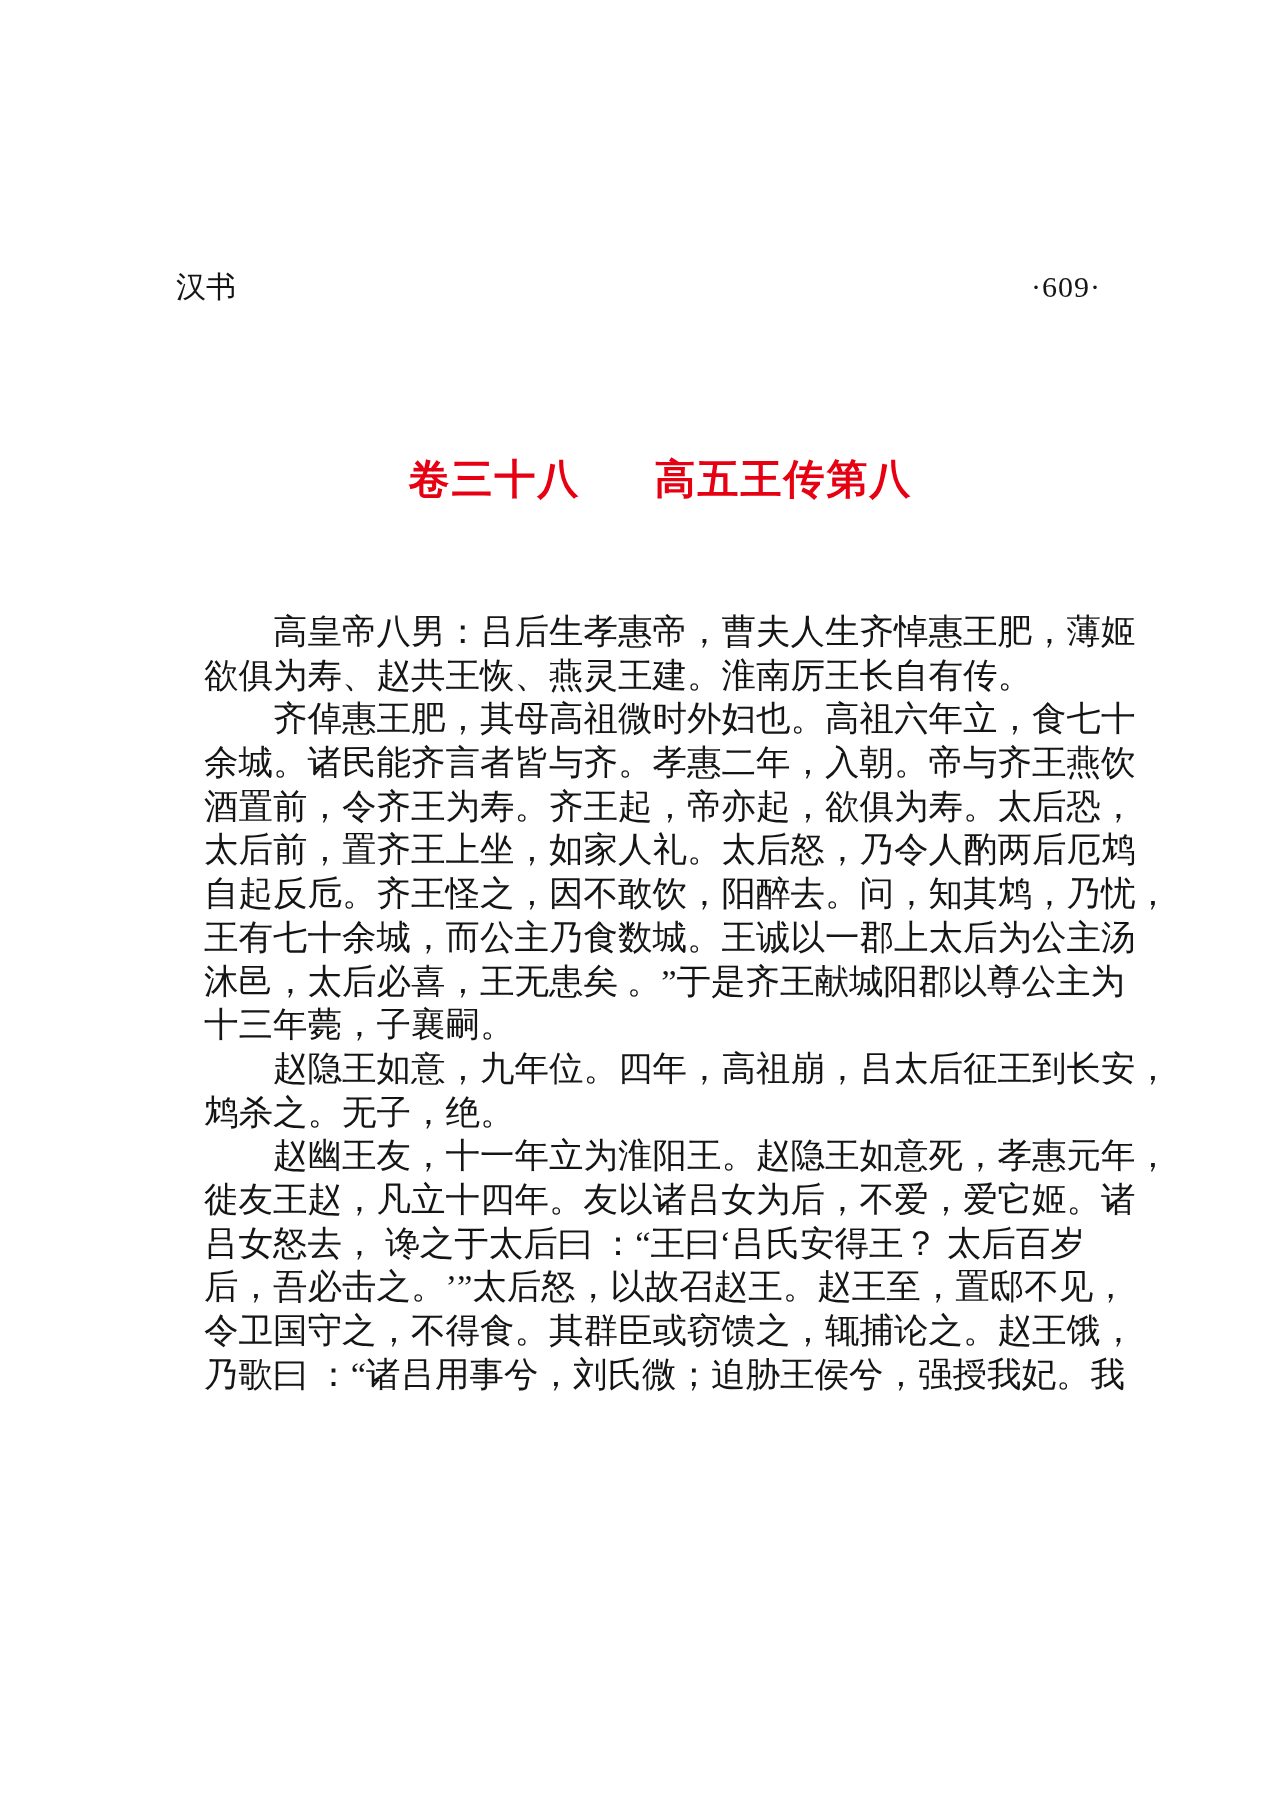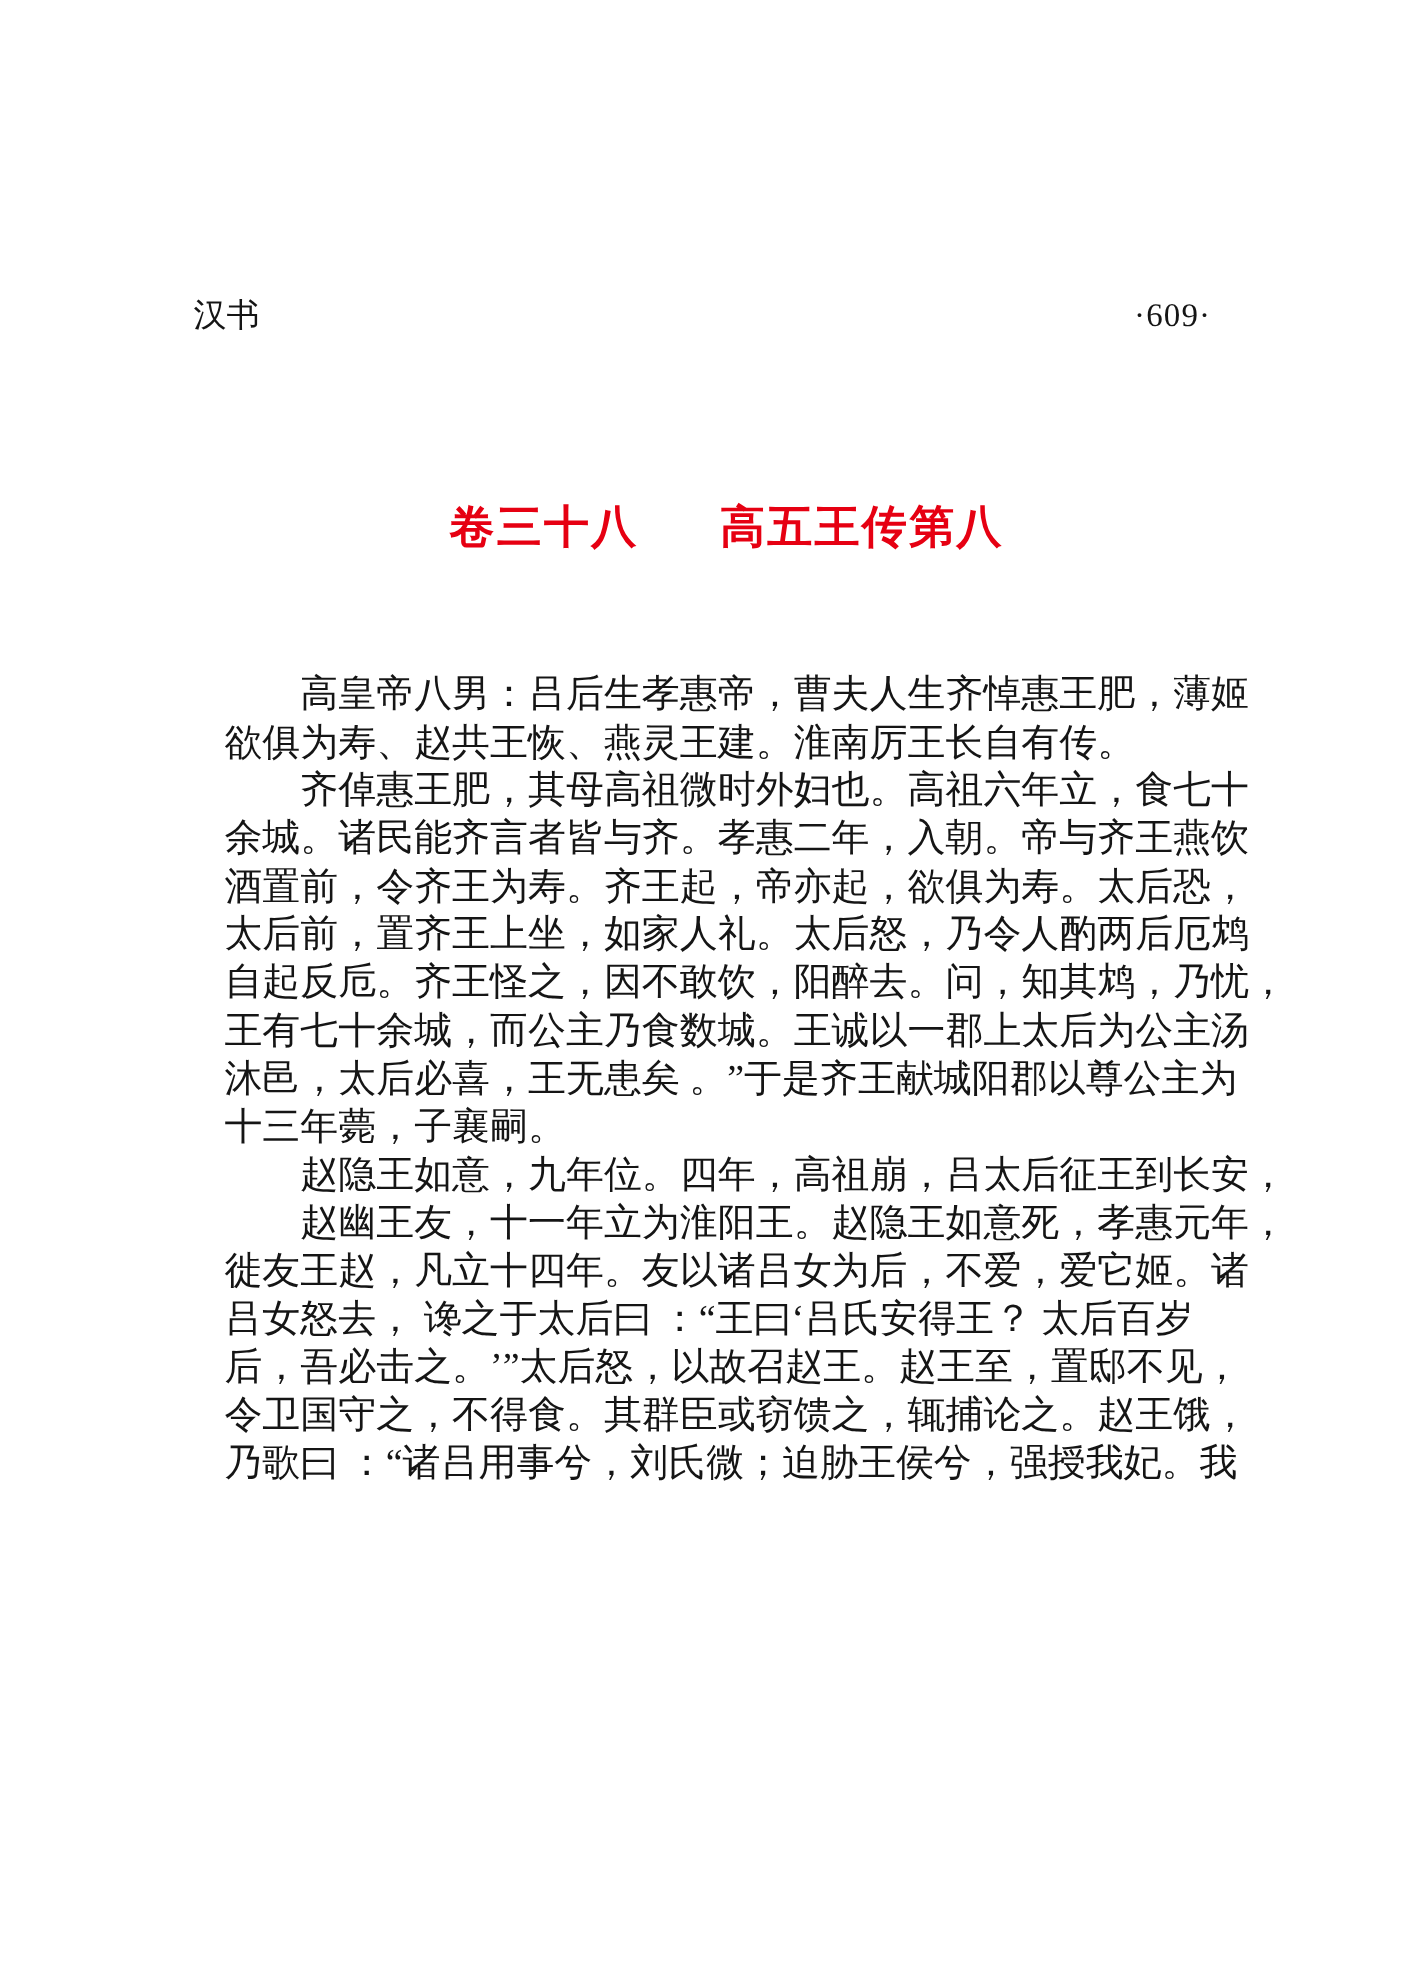--- a/index.html
+++ b/index.html
@@ -83,20 +83,21 @@
     <div class="line">余城。诸民能齐言者皆与齐。孝惠二年，入朝。帝与齐王燕饮</div>
     <div class="line">酒置前，令齐王为寿。齐王起，帝亦起，欲俱为寿。太后恐，</div>
     <div class="line">太后前，置齐王上坐，如家人礼。太后怒，乃令人酌两后厄鸩</div>
     <div class="line">自起反卮。齐王怪之，因不敢饮，阳醉去。问，知其鸩，乃忧，</div>
     <div class="line">王有七十余城，而公主乃食数城。王诚以一郡上太后为公主汤</div>
     <div class="line">沐邑，太后必喜，王无患矣 。”于是齐王献城阳郡以尊公主为</div>
     <div class="line">十三年薨，子襄嗣。</div>
   </div>
   <div>
     <div class="line first">赵隐王如意，九年位。四年，高祖崩，吕太后征王到长安，</div>
+    <div class="line">鸩杀之。无子，绝。</div>
   </div>
   <div>
     <div class="line first">赵幽王友，十一年立为淮阳王。赵隐王如意死，孝惠元年，</div>
     <div class="line">徙友王赵，凡立十四年。友以诸吕女为后，不爱，爱它姬。诸</div>
     <div class="line">吕女怒去， 谗之于太后曰 ：“王曰‘吕氏安得王？ 太后百岁</div>
     <div class="line">后，吾必击之。’”太后怒，以故召赵王。赵王至，置邸不见，</div>
     <div class="line">令卫国守之，不得食。其群臣或窃馈之，辄捕论之。赵王饿，</div>
     <div class="line">乃歌曰 ：“诸吕用事兮，刘氏微；迫胁王侯兮，强授我妃。我</div>
   </div>
 </div>

